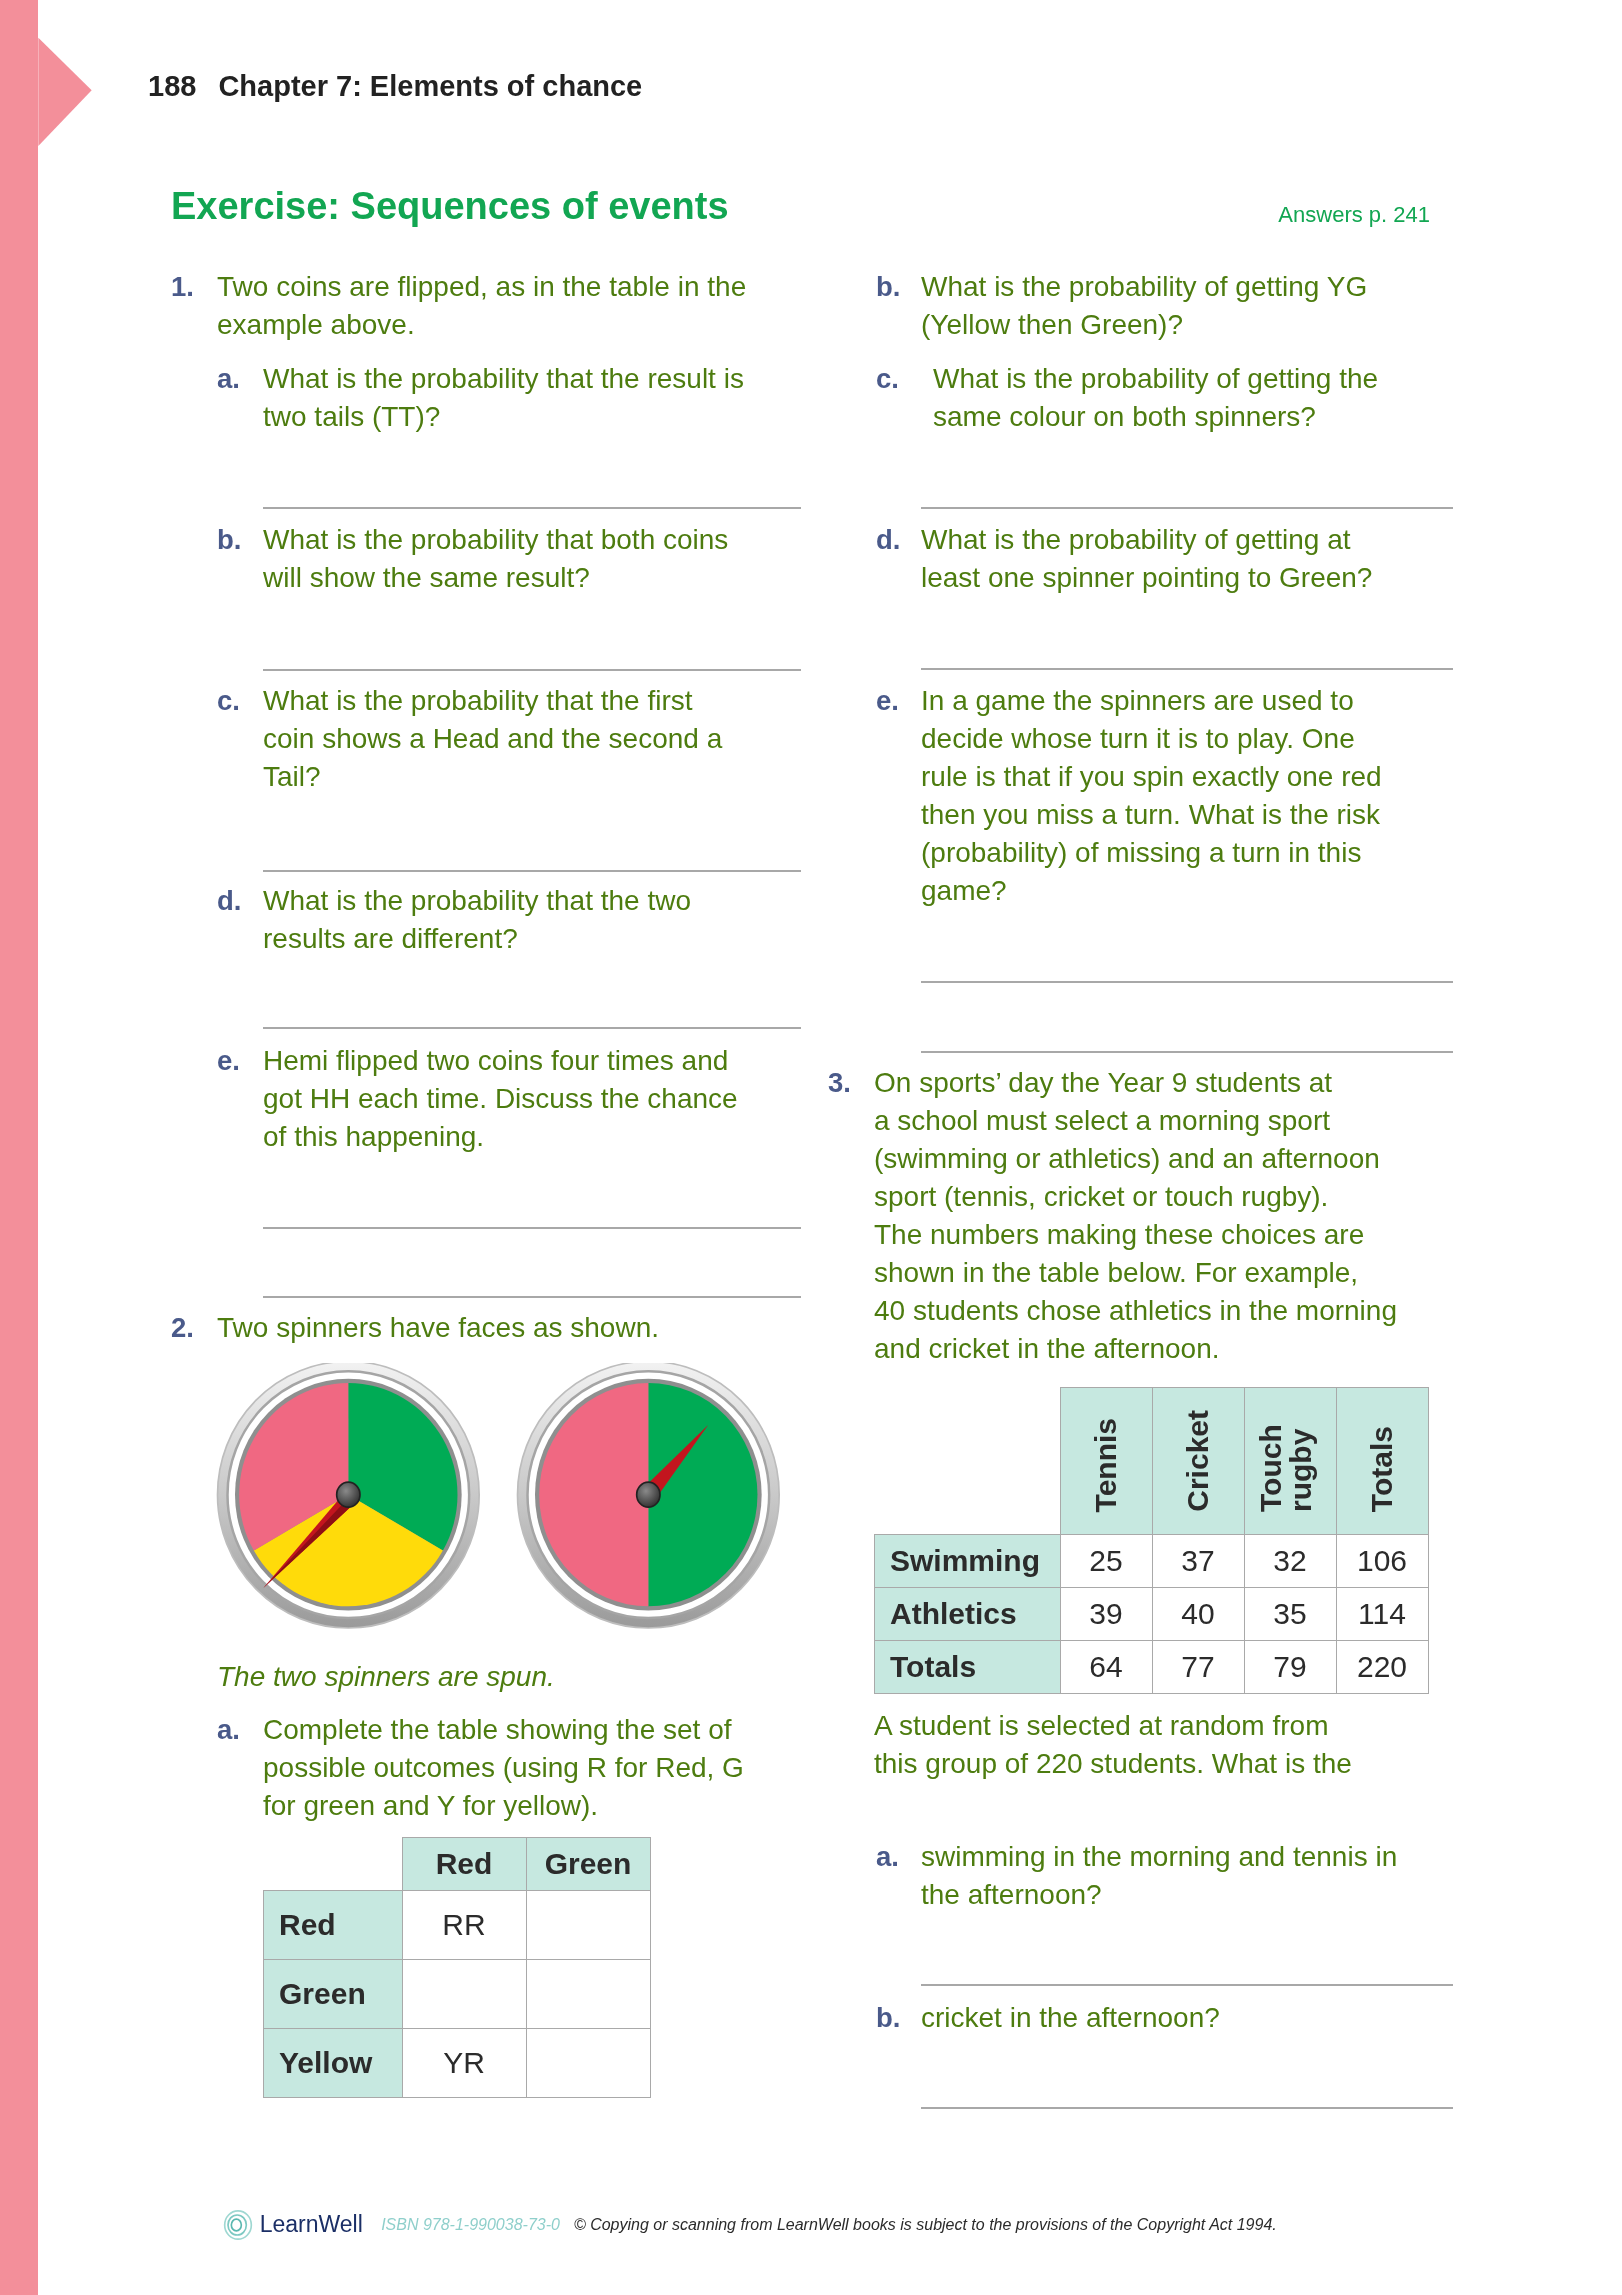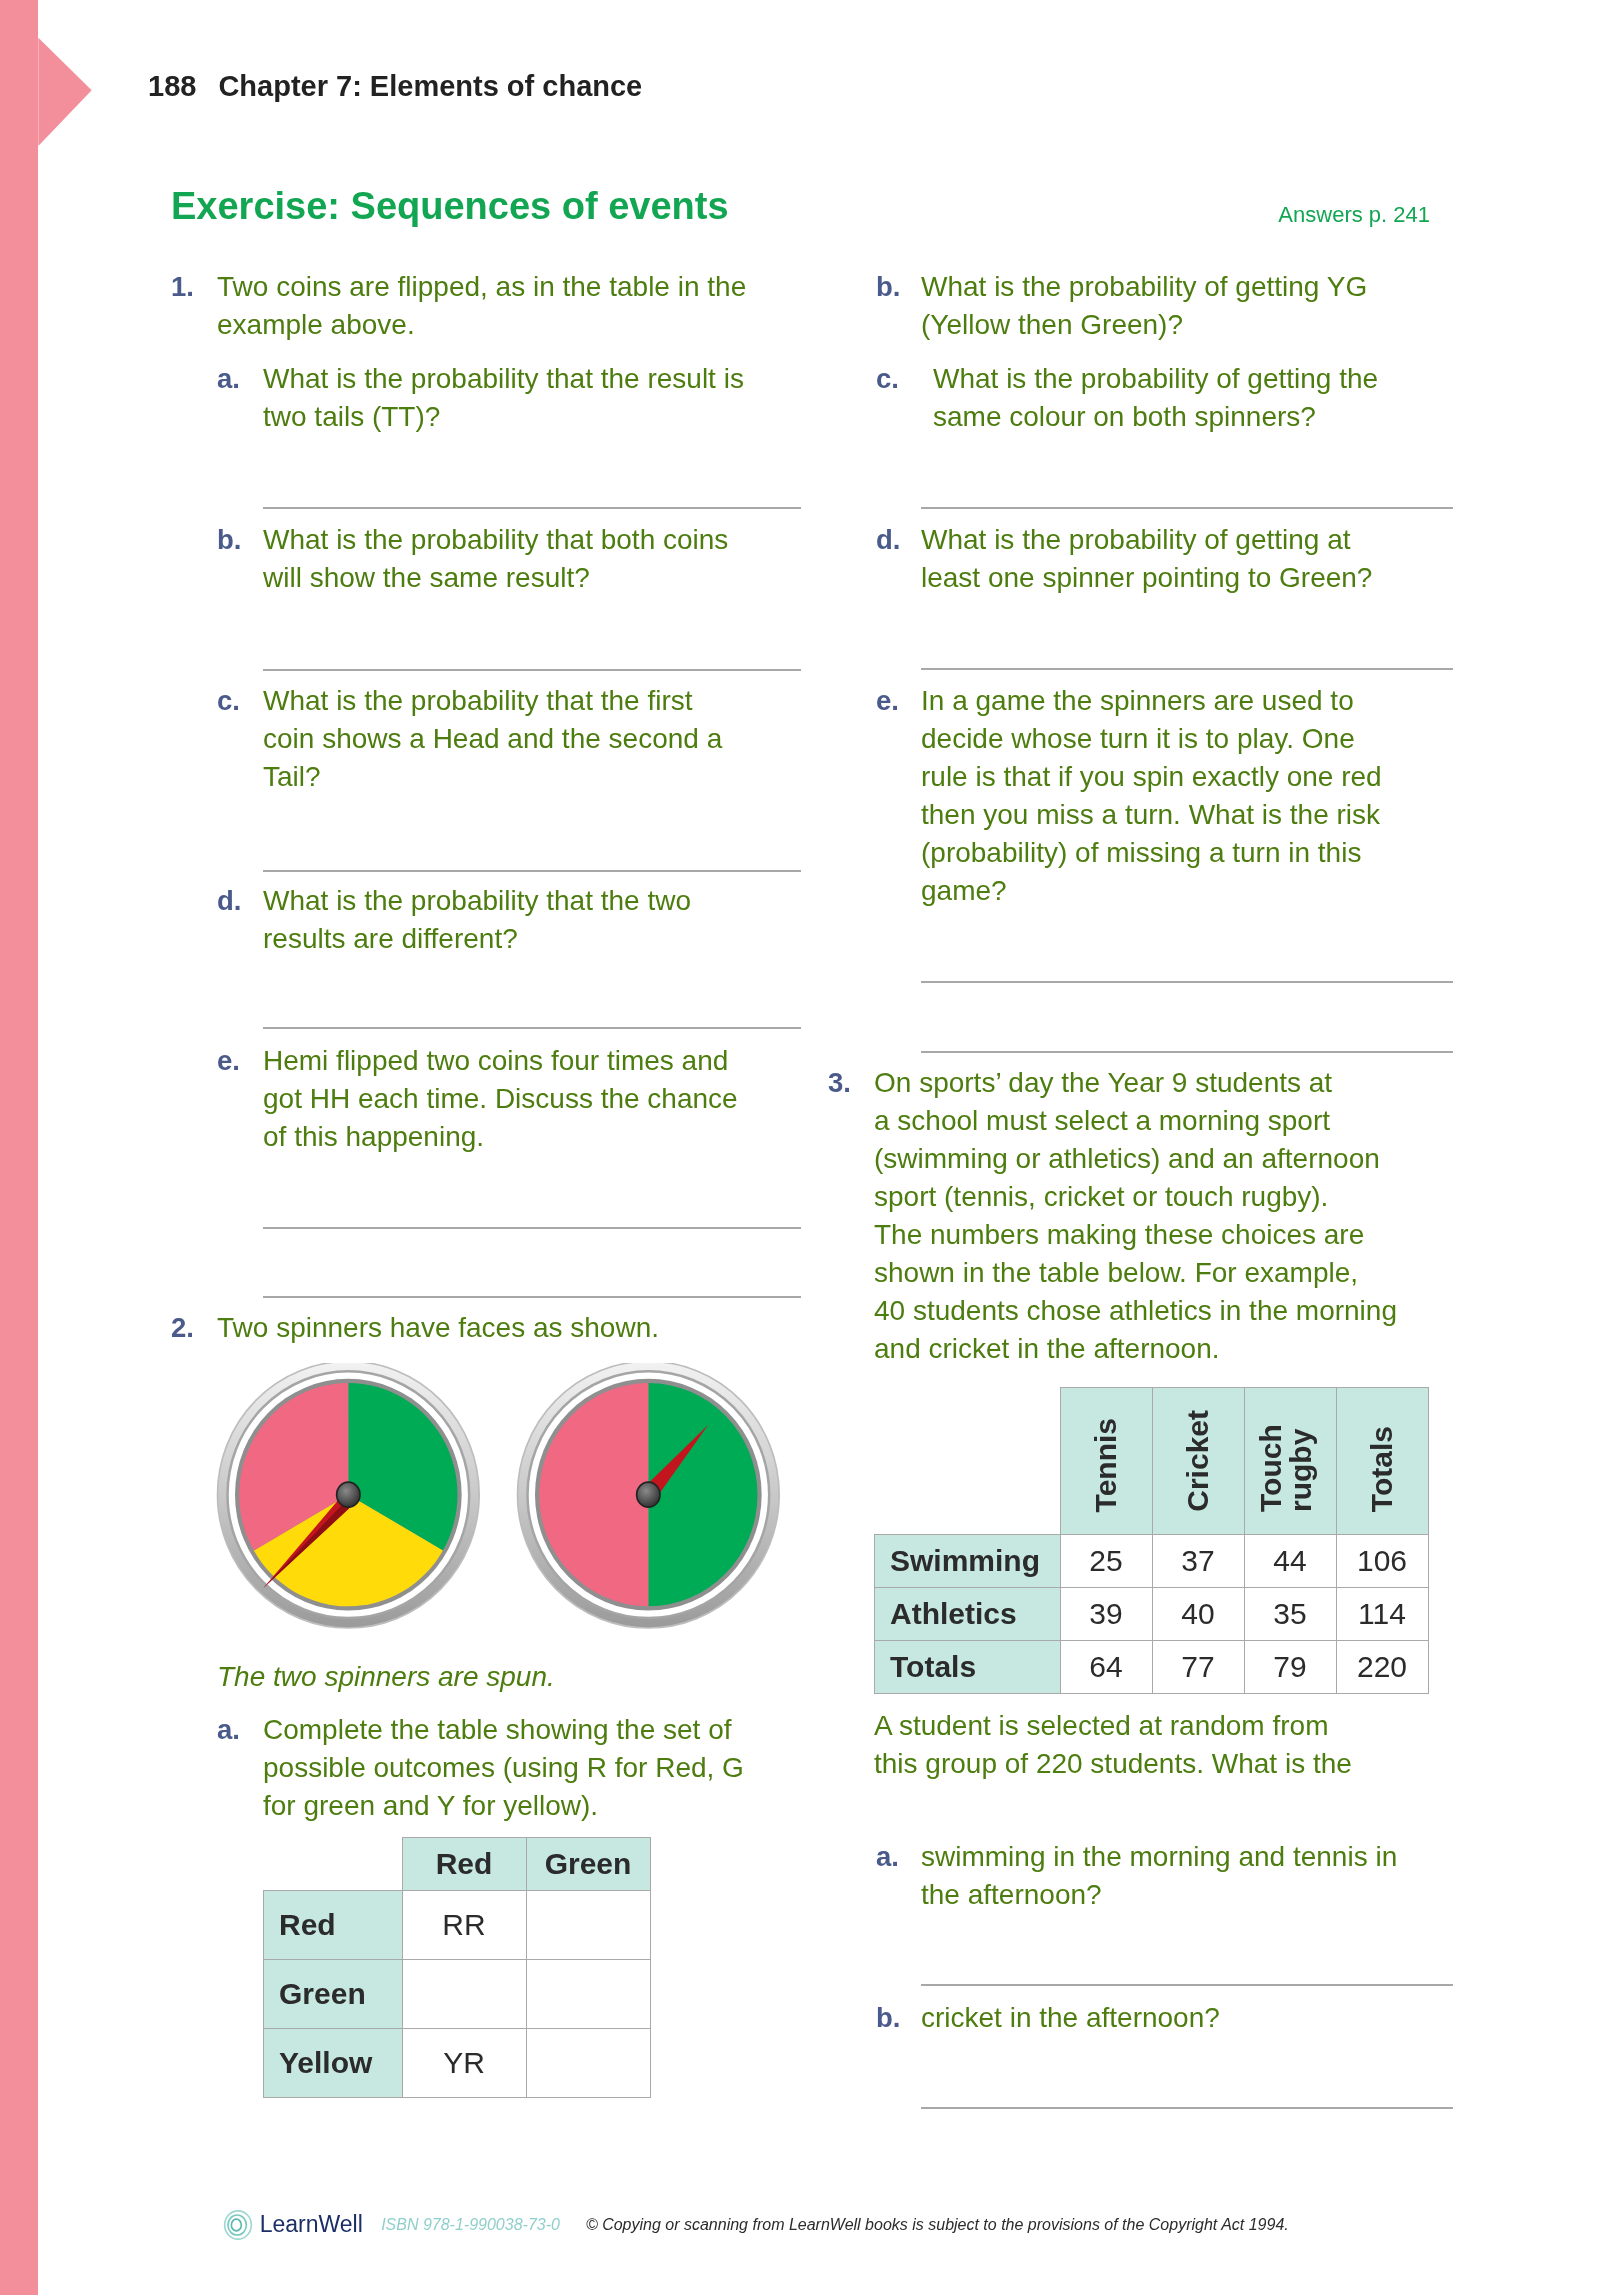--- a/index.html
+++ b/index.html
@@ -16,21 +16,21 @@
   .qn { position:absolute; font-weight:bold; color:#4a5a8a; font-size:27.5px; line-height:38px; }
   .aline { position:absolute; height:1.7px; background:#a8a8a8; }
   table.grid { position:absolute; border-collapse:collapse; font-size:30px; }
   table.grid td { border:1.7px solid #a9a9a9; text-align:center; color:#2b2b2b; padding:0; }
   table.grid td.hd { background:#c6e8e0; font-weight:bold; }
   table.grid td.rh { background:#c6e8e0; font-weight:bold; text-align:left; padding-left:15px; }
   table.grid td.blank { border:none; background:transparent; }
   .vt { writing-mode:vertical-rl; transform:rotate(180deg); display:inline-block; line-height:1.0; text-align:left; }
   .footer { position:absolute; top:2208px; left:223px; height:33px; display:flex; align-items:center; white-space:nowrap; }
   .footer .brand { font-size:23px; color:#1b2f66; margin-left:6.7px; margin-right:18.3px; }
-  .footer .isbn { font-size:16px; font-style:italic; color:#8fcfcb; margin-right:26px; }
+  .footer .isbn { font-size:16px; font-style:italic; color:#8fcfcb; margin-right:14px; }
   .footer .copy { font-size:16px; font-style:italic; color:#2b2b2b; }
 </style>
 </head>
 <body>
 
 <div class="band"></div>
 <svg class="chev" viewBox="0 0 120 230">
   <polygon points="46,45 110,108 46,175" fill="#f38f9a"></polygon>
 </svg>
 
@@ -210,21 +210,21 @@
     <td class="blank" style="width:185px;"></td>
     <td class="hd" style="width:91px; vertical-align:bottom; padding-bottom:15px;"><span class="vt">Tennis</span></td>
     <td class="hd" style="width:91px; vertical-align:bottom; padding-bottom:15px;"><span class="vt">Cricket</span></td>
     <td class="hd" style="width:91px; vertical-align:bottom; padding-bottom:15px;"><span class="vt" style="width:68px; white-space:normal; height:100px;">Touch rugby</span></td>
     <td class="hd" style="width:91px; vertical-align:bottom; padding-bottom:15px;"><span class="vt">Totals</span></td>
   </tr>
   <tr style="height:53px;">
     <td class="rh">Swimming</td>
     <td>25</td>
     <td>37</td>
-    <td>44</td>
+    <td>32</td>
     <td>106</td>
   </tr>
   <tr style="height:53px;">
     <td class="rh">Athletics</td>
     <td>39</td>
     <td>40</td>
     <td>35</td>
     <td>114</td>
   </tr>
   <tr style="height:53px;">

